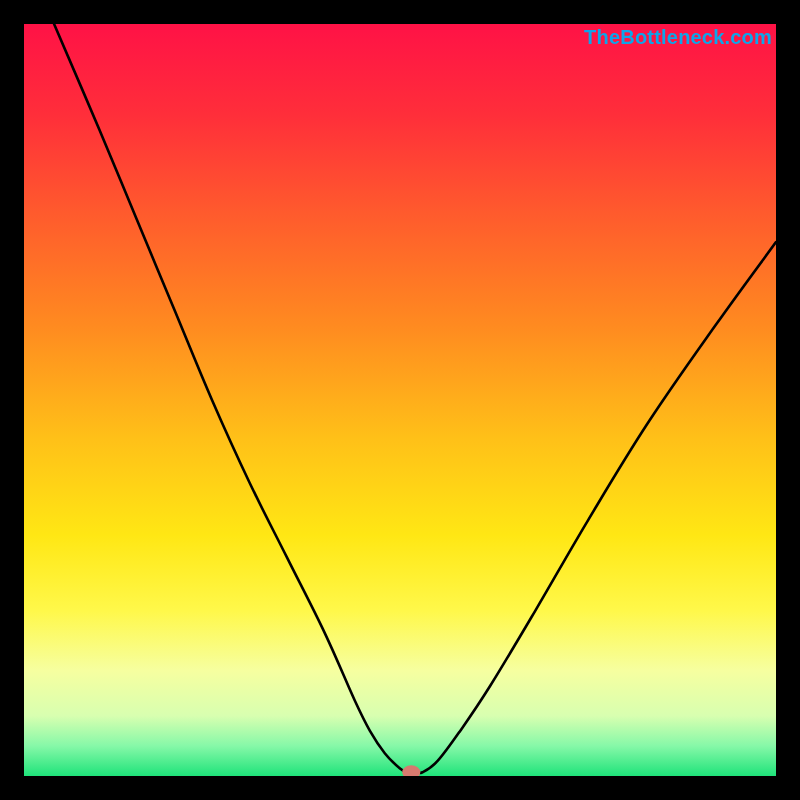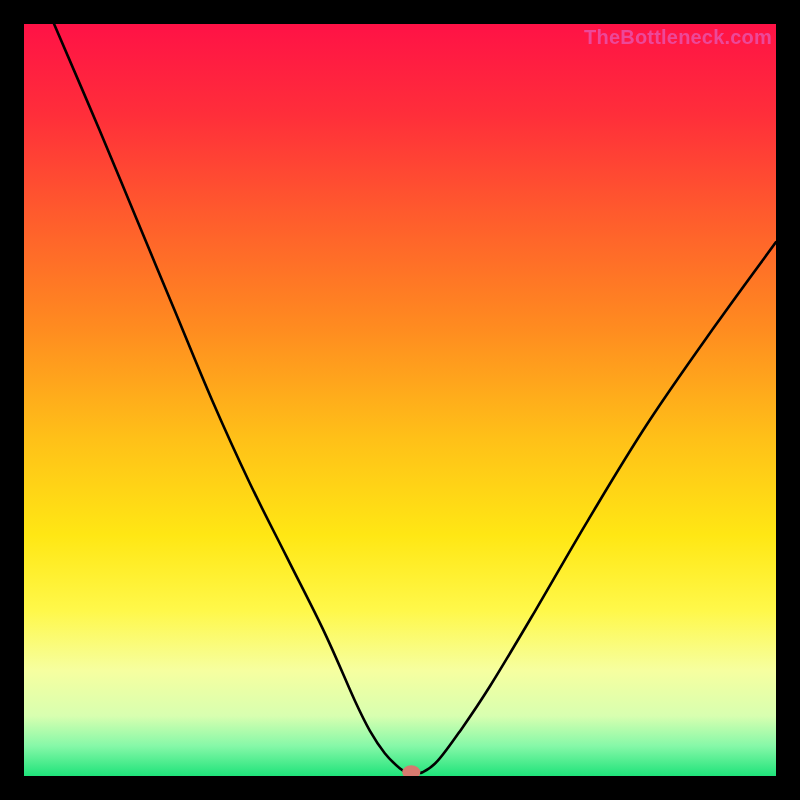--- a/index.html
+++ b/index.html
@@ -24,21 +24,21 @@
     width: 752px;
     height: 752px;
     overflow: hidden;
   }
   .watermark {
     position: absolute;
     right: 4px;
     top: 2px;
     font-size: 20px;
     font-weight: 600;
-    color: #ec4899;
+    color: #0ea5e9;
     letter-spacing: 0.2px;
     user-select: none;
   }
   svg {
     display: block;
   }
 </style>
 </head>
 <body>
 

